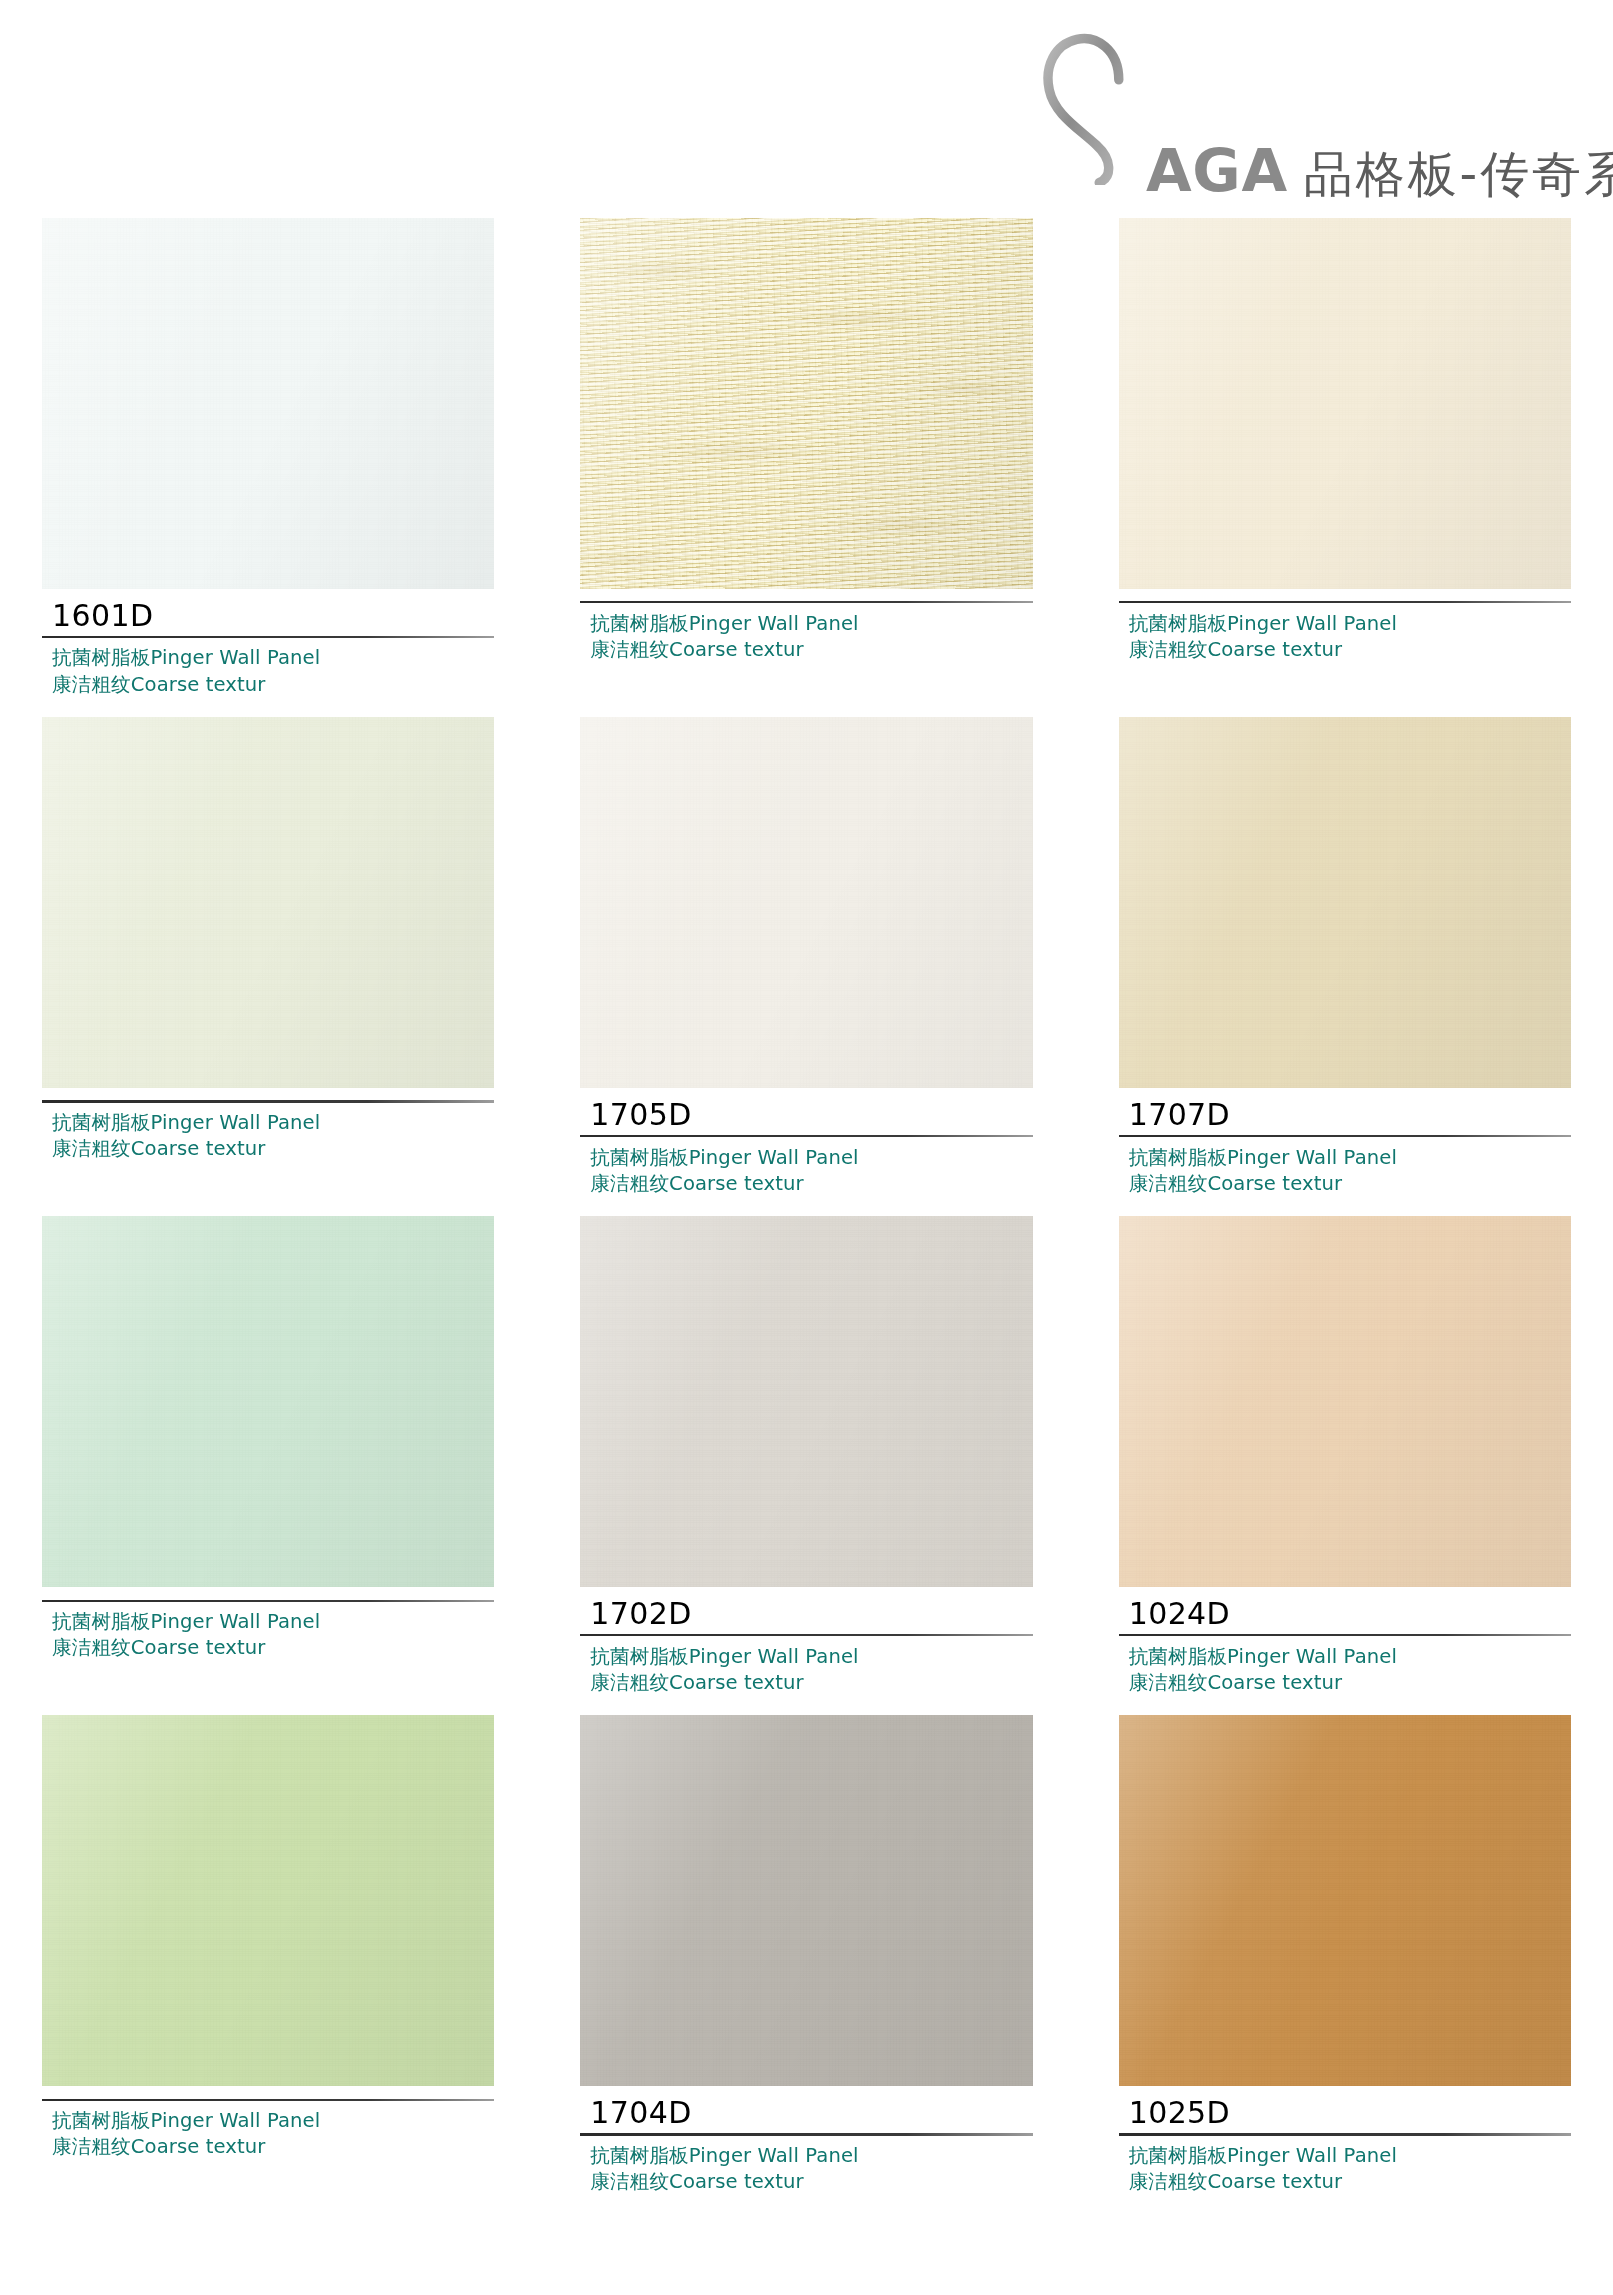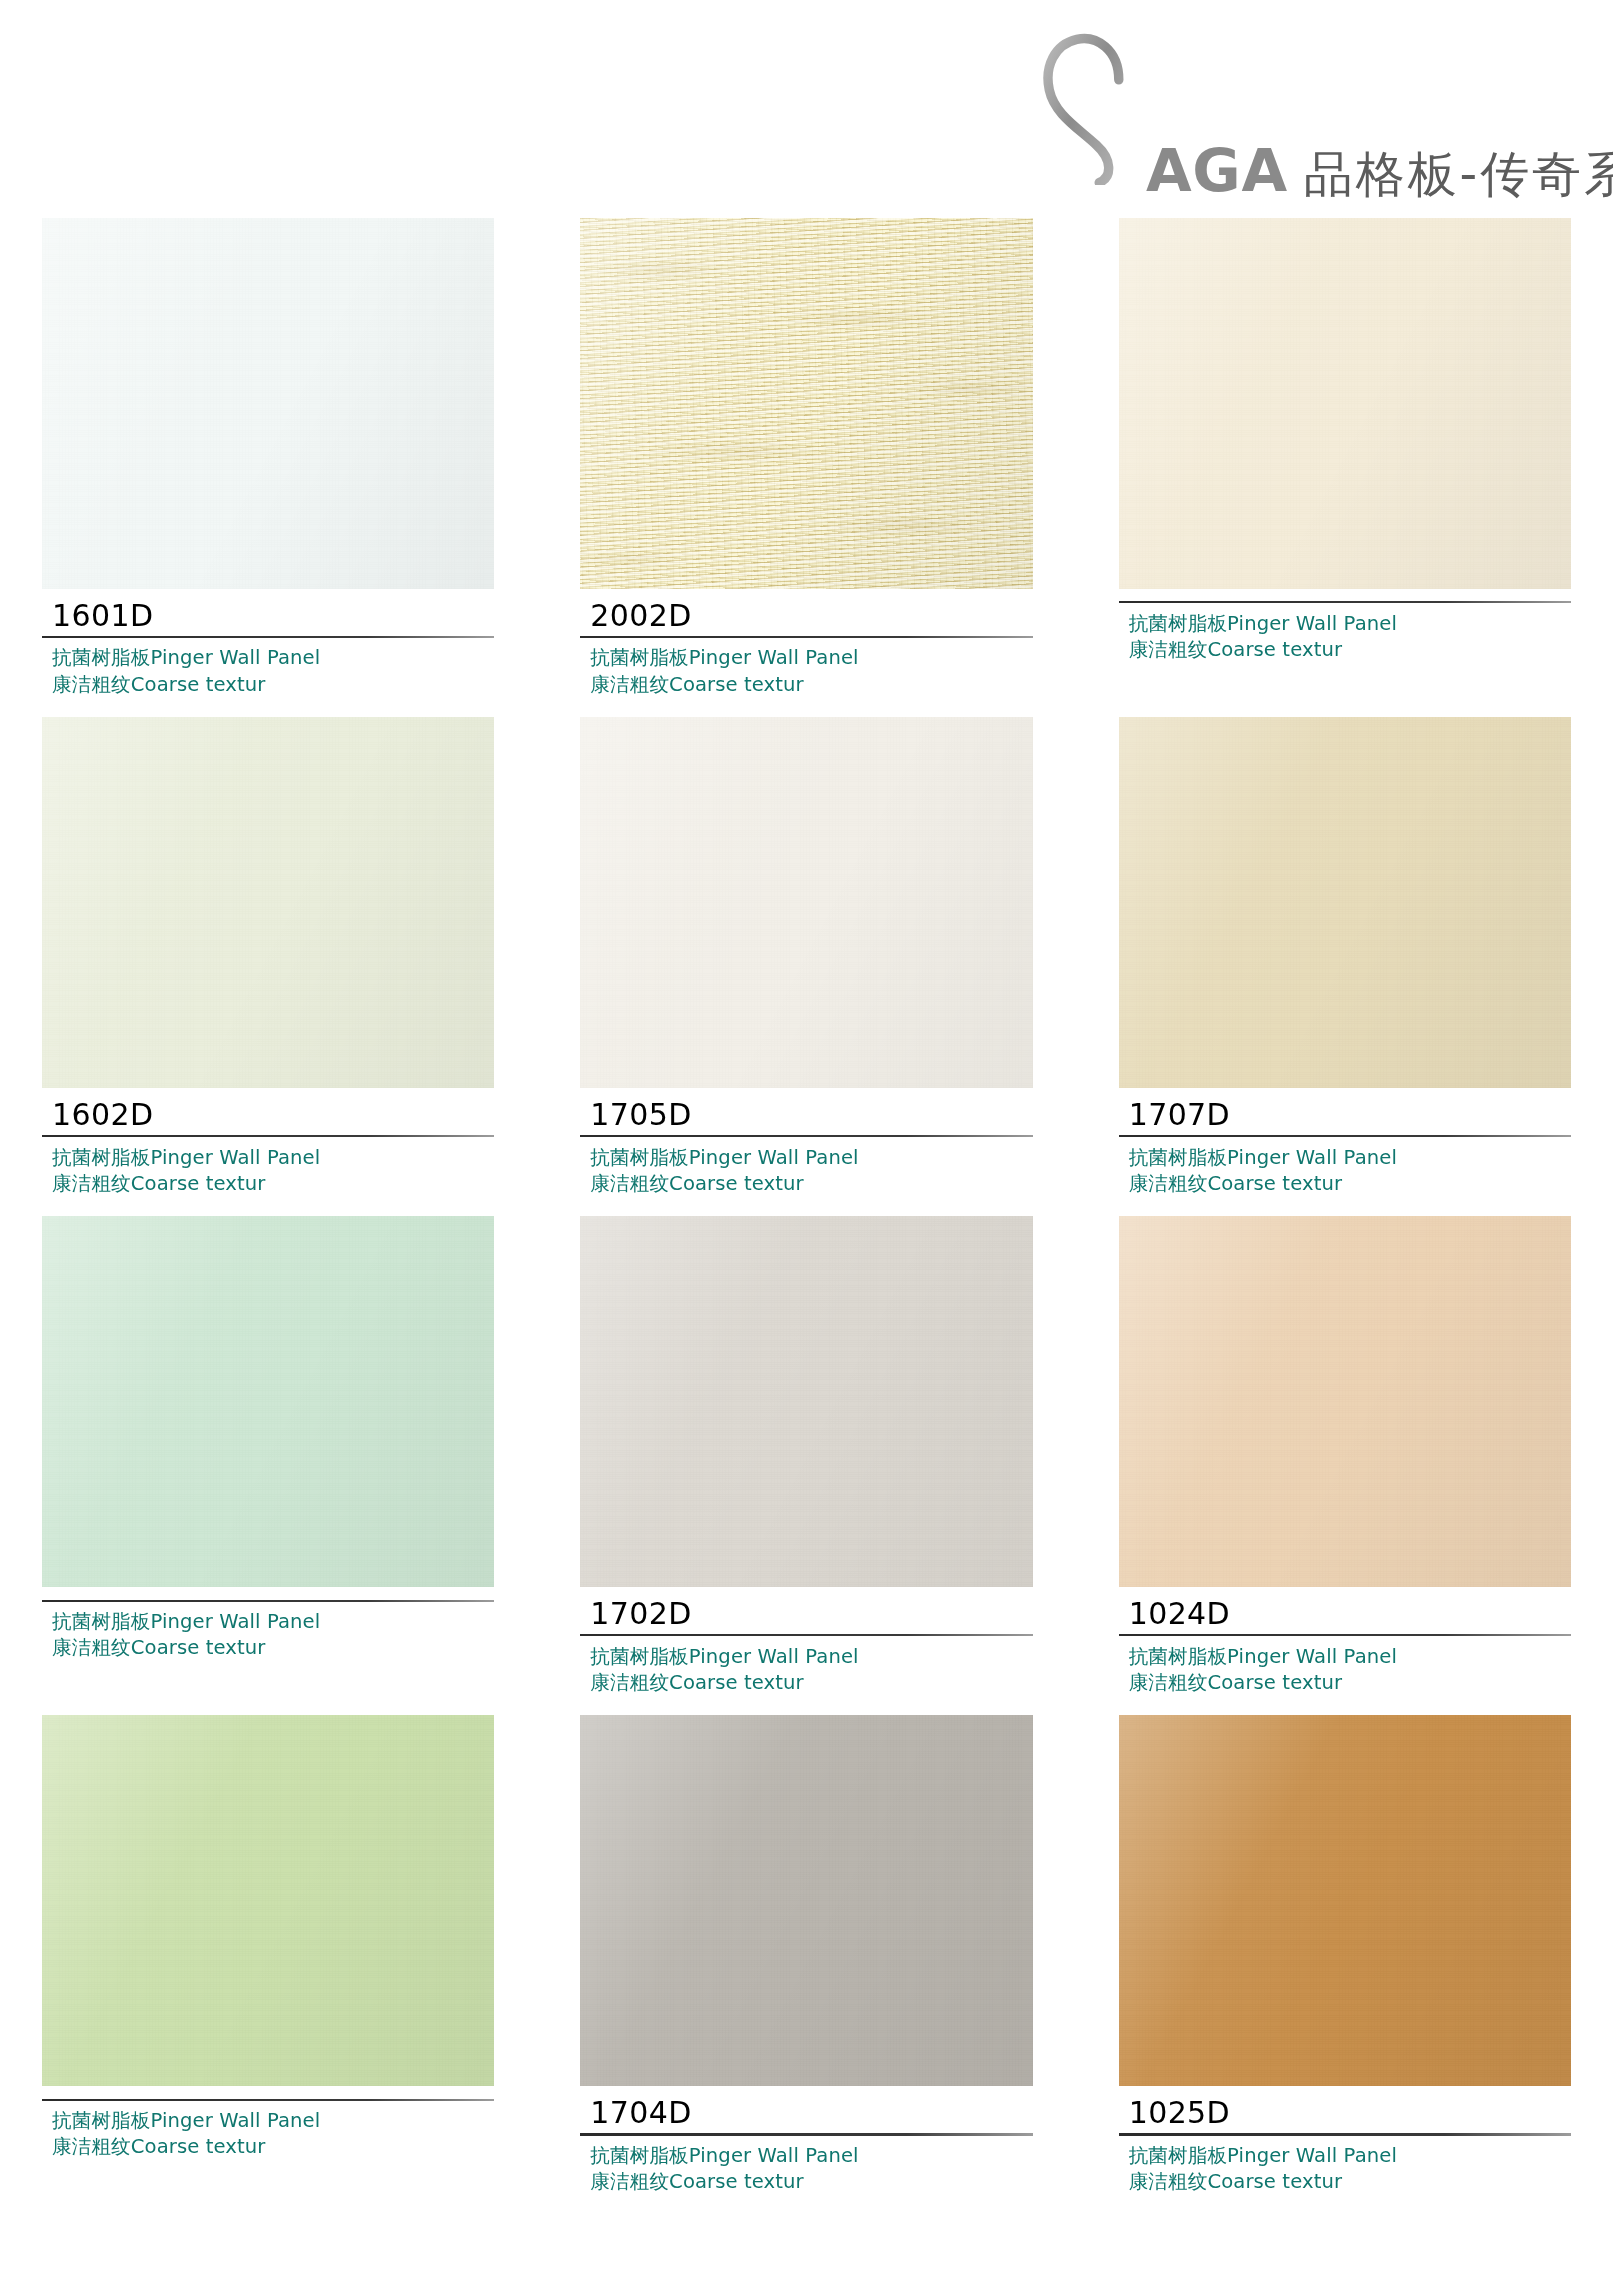--- a/index.html
+++ b/index.html
@@ -196,21 +196,20 @@
       </div>
     </div>
     <div class="swatch-card">
       <div class="swatch-chip textured" style="background: rgb(247, 238, 178);">
         <div class="stucco"></div>
         <div class="blotch"></div>
         <div class="grain"></div>
         <div class="sheen"></div>
       </div>
       <div class="swatch-meta">
-        <div class="swatch-code">2002D</div>
         <div class="swatch-rule"></div>
         <div class="swatch-desc">
           <div>抗菌树脂板Pinger Wall Panel</div>
           <div>康洁粗纹Coarse textur</div>
         </div>
       </div>
     </div>
     <div class="swatch-card">
       <div class="swatch-chip" style="background: rgb(244, 236, 216);">
         <div class="grain"></div>
@@ -223,21 +222,20 @@
           <div>康洁粗纹Coarse textur</div>
         </div>
       </div>
     </div>
     <div class="swatch-card">
       <div class="swatch-chip" style="background: rgb(234, 238, 219);">
         <div class="grain"></div>
         <div class="sheen"></div>
       </div>
       <div class="swatch-meta">
-        <div class="swatch-code">1602D</div>
         <div class="swatch-rule"></div>
         <div class="swatch-desc">
           <div>抗菌树脂板Pinger Wall Panel</div>
           <div>康洁粗纹Coarse textur</div>
         </div>
       </div>
     </div>
     <div class="swatch-card">
       <div class="swatch-chip" style="background: rgb(242, 239, 232);">
         <div class="grain"></div>

